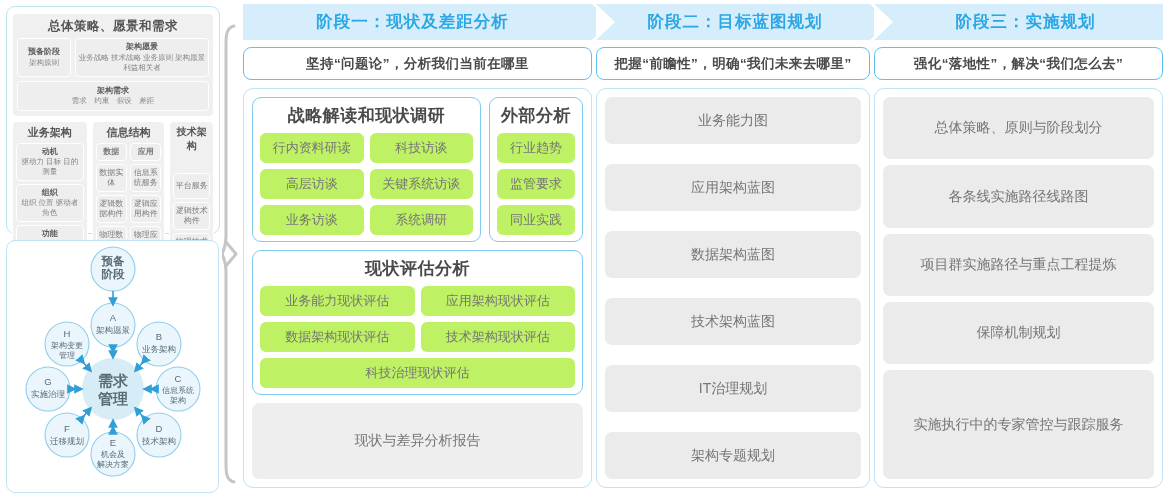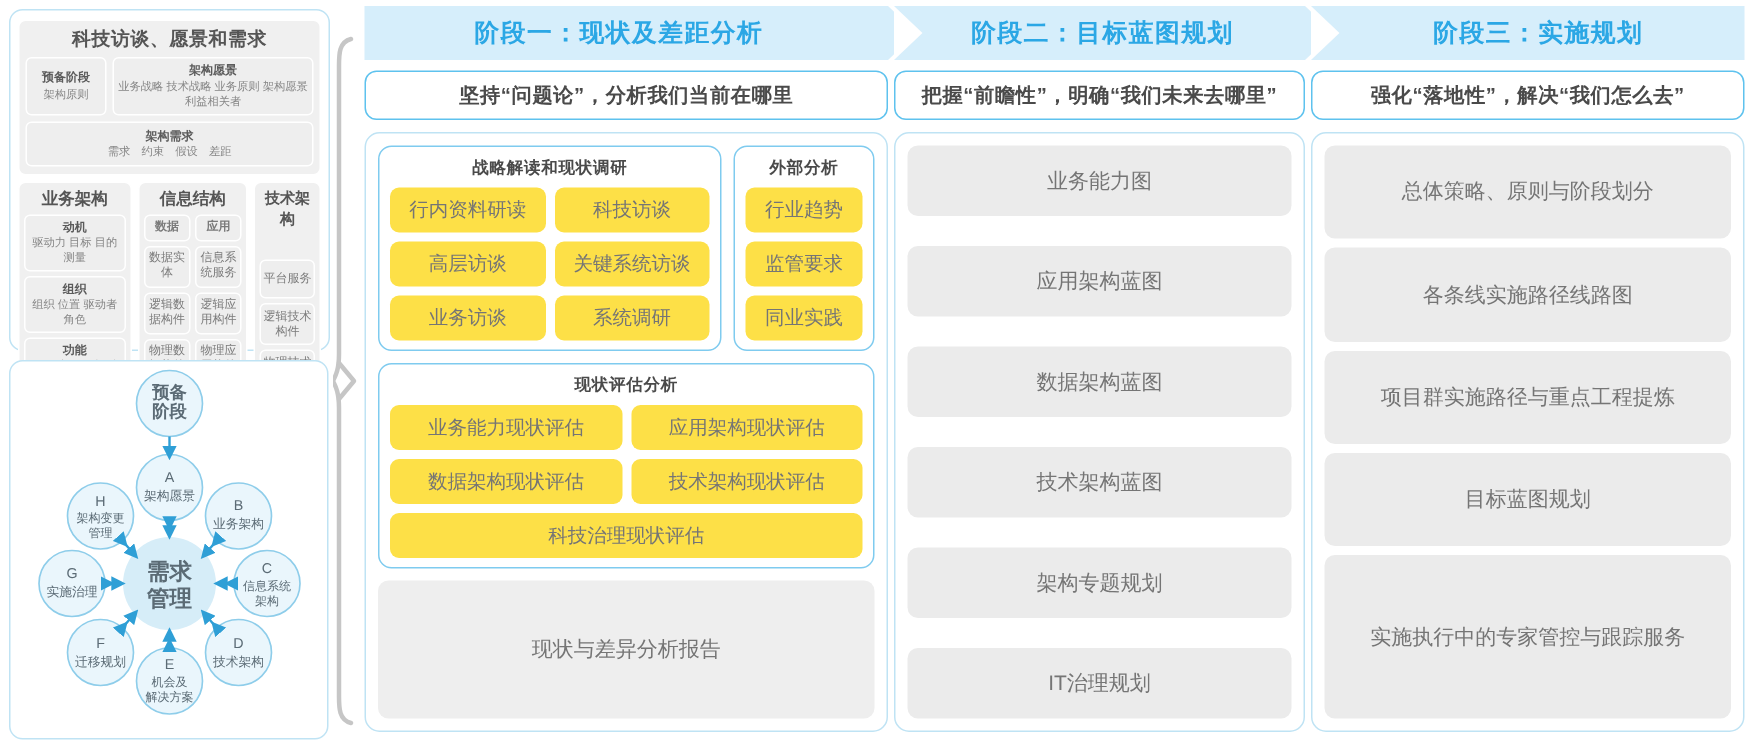--- a/index.html
+++ b/index.html
@@ -111,26 +111,26 @@
   }
   .p1 .body-panel{height:400px;display:flex;flex-direction:column;gap:8px;}
   .p2 .body-panel{height:400px;display:flex;flex-direction:column;gap:20px;}
   .p3 .body-panel{height:400px;display:flex;flex-direction:column;gap:6px;}
 
   .subpanel{
     border:1.4px solid #7fcbef;border-radius:9px;background:#fff;
     box-sizing:border-box;padding:6px 7px;
   }
   .subpanel h3{
-    margin:0 0 6px;font-size:11px;font-weight:bold;color:#4a4a4a;
+    margin:0 0 6px;font-size:17px;font-weight:bold;color:#4a4a4a;
     text-align:center;letter-spacing:.5px;
   }
   .chip-grid{display:flex;flex-wrap:wrap;gap:6px;}
   .chip{
-    background:#fde047;border-radius:6px;display:flex;align-items:center;
+    background:#bef264;border-radius:6px;display:flex;align-items:center;
     justify-content:center;text-align:center;color:#757575;font-size:13px;
     box-sizing:border-box;
   }
 
   .survey-row{display:flex;gap:8px;}
   .survey-left{flex:1;}
   .survey-right{width:94px;}
   .survey-left .chip{width:calc(50% - 3px);height:30px;}
   .survey-right .chip{width:100%;height:30px;}
   .survey-right .chip-grid{flex-direction:column;}
@@ -153,21 +153,21 @@
 </head>
 <body>
 
 <div class="root">
 
   <div class="left-col">
 
     <div class="panel togaf-panel">
 
       <div class="grp sec1">
-        <h3>科技访谈、愿景和需求</h3>
+        <h3>总体策略、愿景和需求</h3>
         <div class="row1">
           <div class="cell b-prep">
             <span class="ttl">预备阶段</span>
             <span class="sub">架构原则</span>
           </div>
           <div class="cell b-vision">
             <span class="ttl">架构愿景</span>
             <span class="sub">业务战略 技术战略 业务原则 架构愿景 利益相关者</span>
           </div>
         </div>
@@ -363,34 +363,34 @@
       <div class="banner arrow notch">
         <span class="banner-txt">阶段二：目标蓝图规划</span>
       </div>
       <div class="tagline">把握“前瞻性”，明确“我们未来去哪里”</div>
 
       <div class="body-panel">
         <div class="blueprint" style="flex:1;">业务能力图</div>
         <div class="blueprint" style="flex:1;">应用架构蓝图</div>
         <div class="blueprint" style="flex:1;">数据架构蓝图</div>
         <div class="blueprint" style="flex:1;">技术架构蓝图</div>
+        <div class="blueprint" style="flex:1;">IT治理规划</div>
         <div class="blueprint" style="flex:1;">架构专题规划</div>
-        <div class="blueprint" style="flex:1;">IT治理规划</div>
       </div>
     </div>
 
     <div class="phase p3">
       <div class="banner notch">
         <span class="banner-txt">阶段三：实施规划</span>
       </div>
       <div class="tagline">强化“落地性”，解决“我们怎么去”</div>
 
       <div class="body-panel">
         <div class="blueprint" style="flex:1;">总体策略、原则与阶段划分</div>
         <div class="blueprint" style="flex:1;">各条线实施路径线路图</div>
         <div class="blueprint" style="flex:1;">项目群实施路径与重点工程提炼</div>
-        <div class="blueprint" style="flex:1;">目标蓝图规划</div>
+        <div class="blueprint" style="flex:1;">保障机制规划</div>
         <div class="blueprint" style="flex:1.85;">实施执行中的专家管控与跟踪服务</div>
       </div>
     </div>
 
   </div>
 </div>
 
 </body></html>

